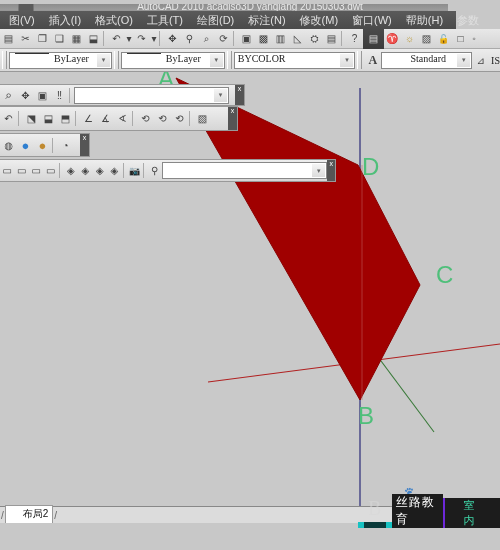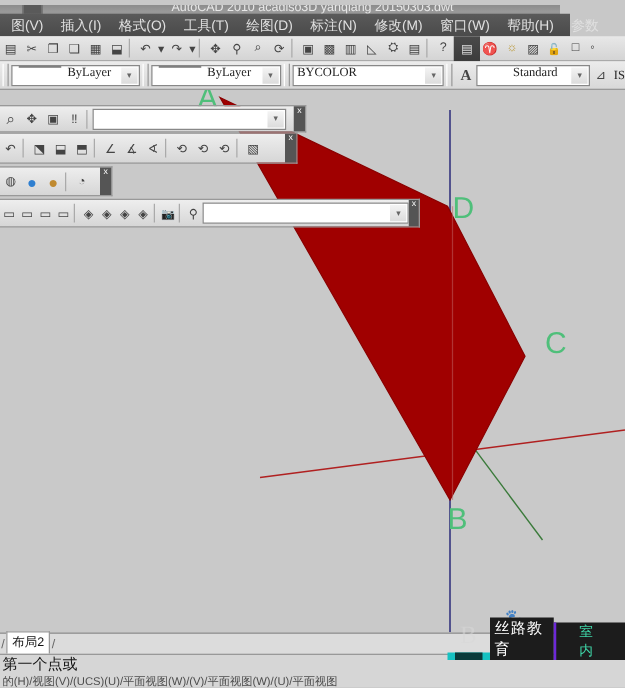--- a/index.html
+++ b/index.html
@@ -142,21 +142,21 @@
   
   .tabs {
     position: absolute; left: 0; top: 506px; width: 500px; height: 17px;
     background: #dcdcdc;
     border-top: 1px solid #888;
     display: flex; align-items: flex-end;
     font-size: 10px;
   }
   .tabs .tabsep { color: #666; padding: 0 1px 2px 1px; }
   .tab {
-    padding: 1px 4px 2px 4px; color: #111;
+    padding: 1px 4px 2px 17px; color: #111;
     border: 1px solid #999; border-bottom: none;
     background: #e6e6e6;
     white-space: nowrap;
   }
   .tab.active { background: #fff; }
 
   
   .cmdline {
     position: absolute; left: 0; top: 523px; width: 500px; height: 27px;
     background: #d6d6d6;
@@ -373,24 +373,20 @@
 
   <div class="ghost">B</div>
   <div class="paw">🐾</div>
 
   <div class="tabs">
     <div class="tabsep">/</div>
     <div class="tab active">布局2</div>
     <div class="tabsep">/</div>
   </div>
 
-  <div class="cmdline">
-    <div class="cmdrow">第一个点或</div>
-    <div class="cmdrow cmdrow2">的(H)/视图(V)/(UCS)(U)/平面视图(W)/(V)/平面视图(W)/(U)/平面视图</div>
-  </div>
 
   <div class="wm">
     <div class="wm-logo">
       <div class="bar"></div>
     </div>
     <div class="wm-txt">丝路教育</div>
     <div class="wm-txt2">室内</div>
   </div>
 
 </div>

